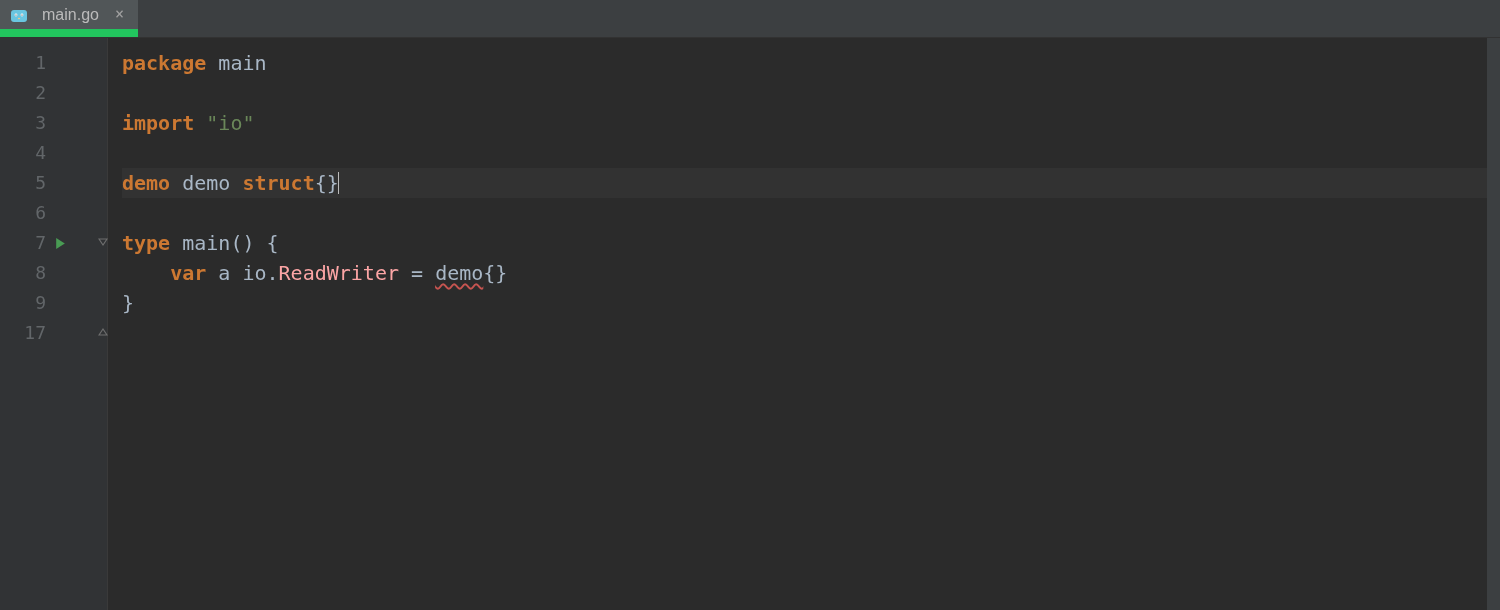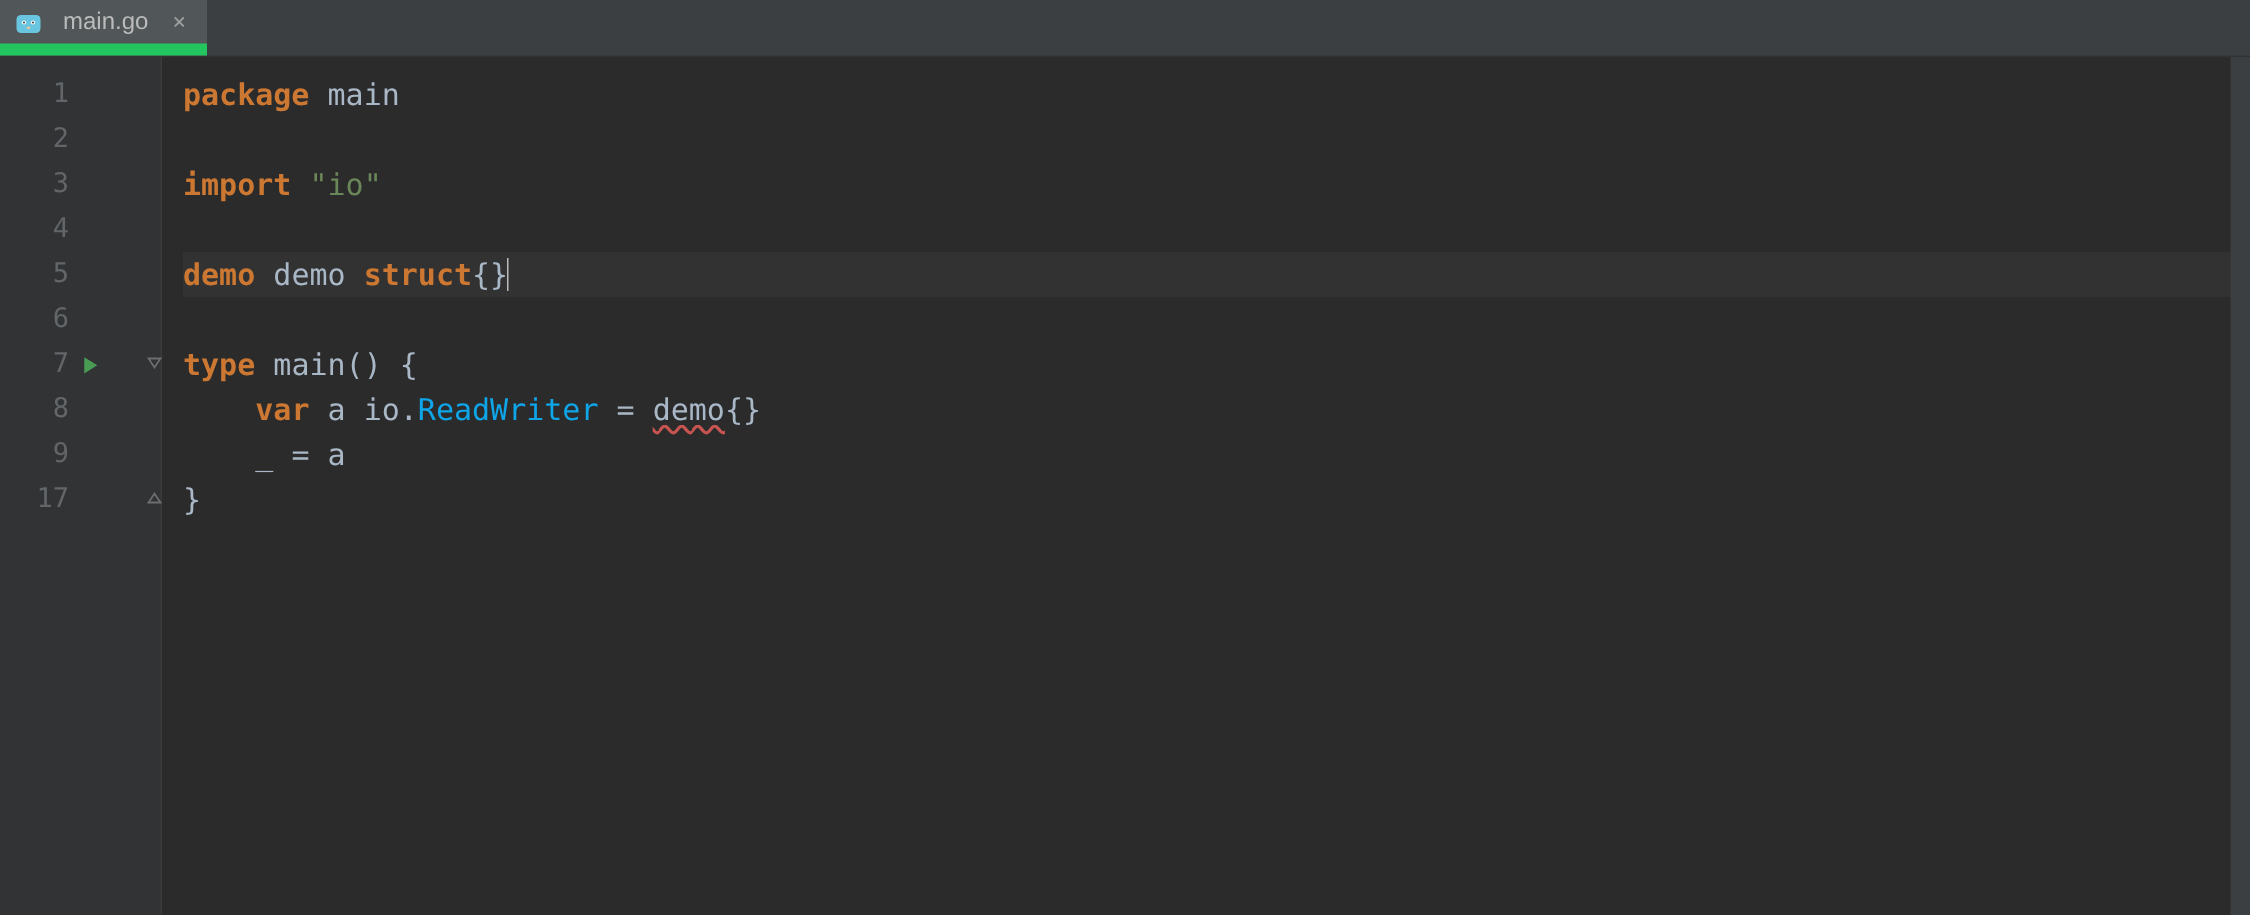--- a/index.html
+++ b/index.html
@@ -97,21 +97,21 @@
     }
     .cline {
       height: 30px;
       line-height: 30px;
       white-space: pre;
     }
     .cline.hl { background: #323232; }
     .kw  { color: #cc7832; font-weight: bold; }
     .id  { color: #a9b7c6; }
     .str { color: #6a8759; }
-    .typ { color: #0ea5e9; }
+    .typ { color: #fca5a5; }
     .pun { color: #a9b7c6; }
     .err {
       text-decoration: underline wavy #c75450;
       text-decoration-thickness: 1.5px;
       text-underline-offset: 3px;
     }
     .caret {
       display:inline-block;
       width:1.5px; height:22px;
       background:#bbbbbb;
@@ -202,17 +202,16 @@
     </div>
   <div class="code" id="code">
       <div class="cline"><span class="kw">package</span><span> </span><span class="id">main</span></div>
       <div class="cline"></div>
       <div class="cline"><span class="kw">import</span><span> </span><span class="str">"io"</span></div>
       <div class="cline"></div>
       <div class="cline hl"><span class="kw">demo</span><span> </span><span class="id">demo</span><span> </span><span class="kw">struct</span><span class="pun">{}</span><span class="caret"></span></div>
       <div class="cline"></div>
       <div class="cline"><span class="kw">type</span><span> </span><span class="id">main</span><span class="pun">()</span><span> </span><span class="pun">{</span></div>
       <div class="cline"><span>    </span><span class="kw">var</span><span> </span><span class="id">a</span><span> </span><span class="id">io</span><span class="pun">.</span><span class="typ">ReadWriter</span><span class="pun"> = </span><span class="id err">demo</span><span class="pun">{}</span></div>
-      <div class="cline"><span>    </span><span class="id">_</span><span class="pun"> = </span><span class="id">a</span></div>
       <div class="cline"><span class="pun">}</span></div>
     <div class="scrollbar-track"></div>
   </div>
 </div>
 
 </body></html>

